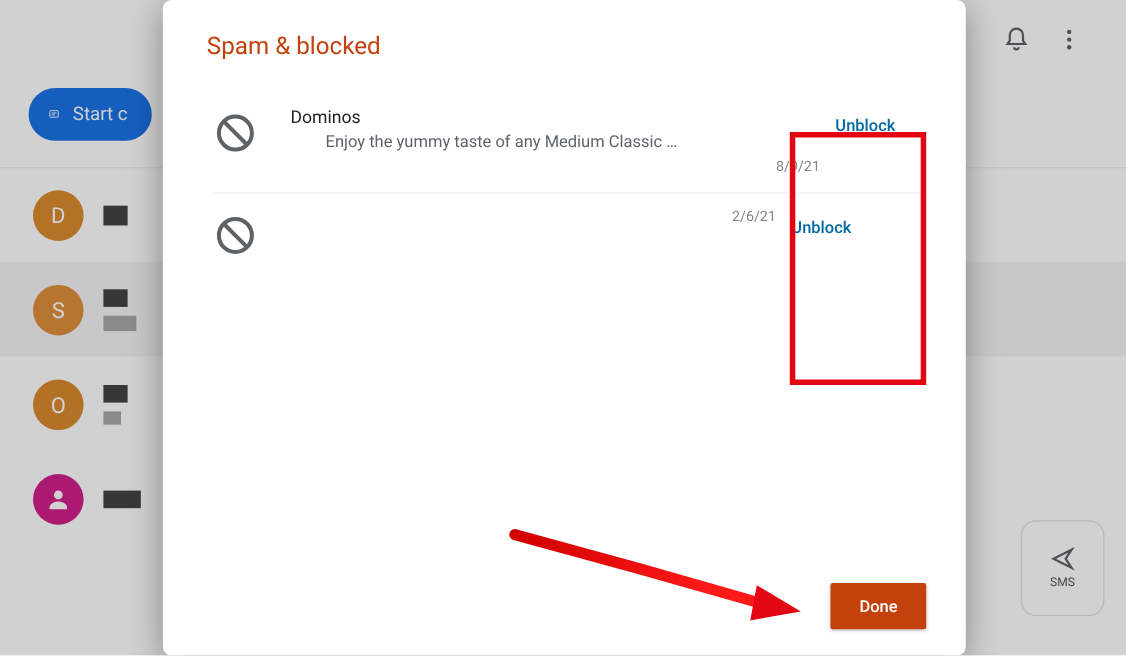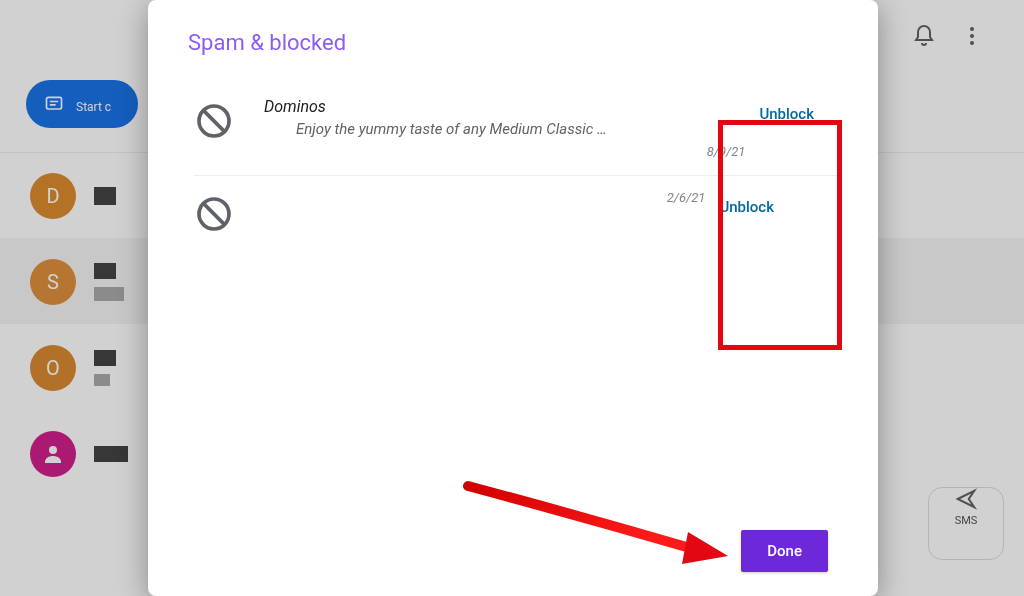--- a/index.html
+++ b/index.html
@@ -4,48 +4,48 @@
   <style>
     * { margin: 0; padding: 0; box-sizing: border-box; font-family: 'Roboto', 'Segoe UI', Arial, sans-serif; }
     body { width: 1024px; height: 596px; overflow: hidden; background: #fff; position: relative; }
     .overlay-bg { position: absolute; inset: 0; background: rgba(0,0,0,0.18); }
     
     
     .bg-app { position: absolute; top: 0; left: 0; right: 0; bottom: 0; background: #fff; }
     .bg-header { display: flex; align-items: center; padding: 0 16px; height: 72px; }
     .bg-title { font-size: 22px; color: #202124; font-weight: 400; padding-left: 14px; }
     .bg-header-right { margin-left: auto; display: flex; align-items: center; gap: 24px; padding-right: 24px; }
-    .bg-start { margin: 8px 0 18px 26px; background: #1a73e8; color: #fff; border-radius: 24px; padding: 14px 22px 14px 18px; display: inline-flex; align-items: flex-end; gap: 12px; font-size: 12px; width: 112px; overflow: hidden; white-space: nowrap; }
+    .bg-start { margin: 8px 0 18px 26px; background: #1a73e8; color: #fff; border-radius: 24px; padding: 14px 22px 14px 18px; display: inline-flex; align-items: flex-end; gap: 12px; font-size: 17px; width: 112px; overflow: hidden; white-space: nowrap; }
     .bg-list { padding-top: 6px; }
     .bg-row { display: flex; align-items: center; height: 86px; padding: 0 30px; gap: 18px; border-top: 1px solid transparent; }
     .bg-row.first { border-top: 1px solid #eee; }
     .bg-avatar { width: 46px; height: 46px; border-radius: 50%; display: flex; align-items: center; justify-content: center; color: #fff; font-size: 20px; }
     .bg-avatar.d { background: #db8b2e; }
     .bg-avatar.s { background: #e08f3e; }
     .bg-avatar.o { background: #d98a2f; }
     .bg-avatar.p { background: #d11f8c; }
     .bg-row-text { display:flex; flex-direction:column; gap:8px;}
     .pix { background:#444; display:inline-block; }
-    .bg-sms { position:absolute; right:20px; bottom:36px; width:76px; height:73px; border:1px solid #ddd; border-radius:14px; display:flex; flex-direction:column; align-items:center; gap:4px; color:#555; font-size:11px;}
+    .bg-sms { position:absolute; right:20px; bottom:36px; width:76px; height:87px; border:1px solid #ddd; border-radius:14px; display:flex; flex-direction:column; align-items:center; justify-content:center; gap:4px; color:#555; font-size:11px;}
     .icon24 { width:24px; height:24px; display:block; }
     
     
     .dialog { position: absolute; top: 0; left: 148px; width: 730px; height: 596px; background: #fff; border-radius: 8px; box-shadow: 0 6px 30px rgba(0,0,0,0.35); padding: 30px 0 20px 0; display:flex; flex-direction:column; }
-    .dialog-title { font-size: 22px; color: #8b5cf6; font-weight: 400; padding: 0 40px 28px 40px; }
+    .dialog-title { font-size: 22px; color: #c2410c; font-weight: 400; padding: 0 40px 28px 40px; }
     .entry { display: flex; align-items: flex-start; padding: 14px 0 16px 46px; position: relative; }
     .entry + .entry { border-top: 1px solid #eee; margin-left:46px; padding-left:0; margin-right:40px; }
     .block-icon { width: 40px; height: 40px; flex-shrink: 0; margin-top: 4px; }
     .block-icon svg { width:40px; height:40px; }
-    .entry-body { padding-left: 30px; flex: 1; min-width:0;font-style:italic; }
+    .entry-body { padding-left: 30px; flex: 1; min-width:0; }
     .entry-name { font-size: 16px; color: #202124; margin-bottom: 4px; display:flex; align-items:center; gap:6px;}
     .entry-msg { font-size: 15px; color: #5f6368; margin-bottom: 6px; white-space: nowrap; overflow: hidden; text-overflow: ellipsis; display:flex; align-items:center; gap:4px;margin-left:32px;}
     .entry-date { font-size: 13px; color: #80868b; text-align: right; }
     .unblock { color: #0369a1; font-size: 15px; font-weight: 500; padding: 8px 14px; margin-right:50px; cursor:pointer; position:relative; z-index:3;}
     .highlight-box { position:absolute; border: 5px solid #e30613; top: 120px; left: 718px; width: 124px; height: 230px; z-index:5; pointer-events:none;}
-    .done-btn { position:absolute; right: 50px; bottom: 24px; background: #6d28d9; color: #fff; border: none; padding: 12px 26px; font-size: 15px; font-weight:500; border-radius: 2px; cursor:pointer; box-shadow: 0 1px 3px rgba(0,0,0,0.2);}
+    .done-btn { position:absolute; right: 36px; bottom: 24px; background: #c2410c; color: #fff; border: none; padding: 12px 26px; font-size: 15px; font-weight:500; border-radius: 2px; cursor:pointer; box-shadow: 0 1px 3px rgba(0,0,0,0.2);}
     
     .arrow { position:absolute; left: 460px; top: 456px; pointer-events:none;}
   </style>
 </head>
 <body>
 
 <div class="bg-app">
   <div class="bg-header">
     <div class="bg-header-right">
       <span>

